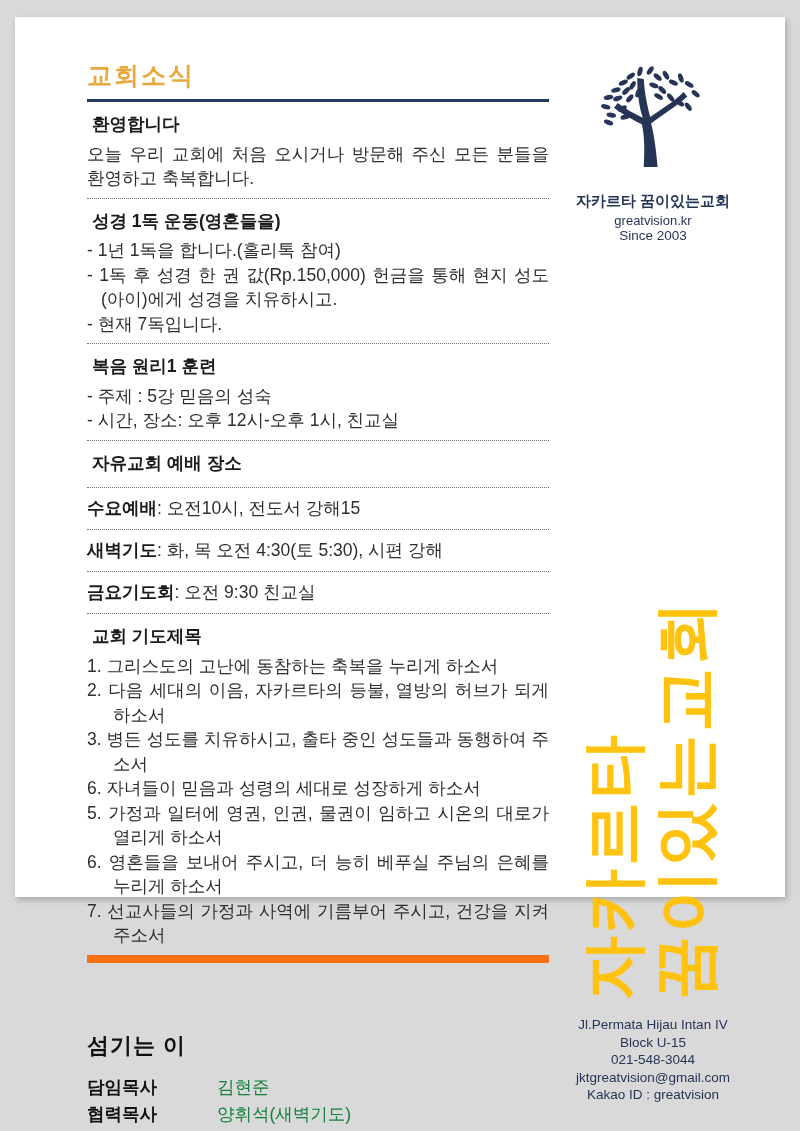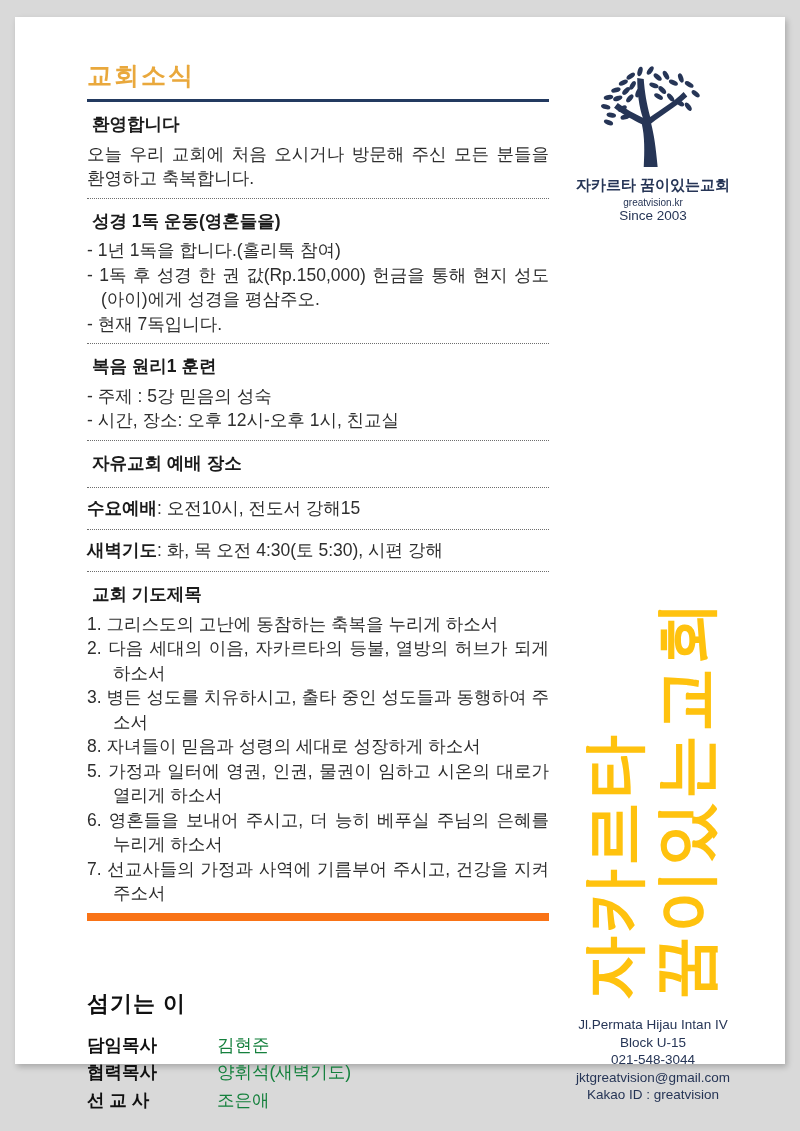--- a/index.html
+++ b/index.html
@@ -5,21 +5,21 @@
   * { box-sizing: border-box; }
   html, body { margin: 0; padding: 0; }
   body {
     width: 800px; height: 1131px;
     background: #d9d9d9;
     font-family: "Liberation Sans", "DejaVu Sans", sans-serif;
     overflow: hidden;
   }
   .page {
     position: relative;
-    width: 770px; height: 1047px;
+    width: 770px; height: 880px;
     margin: 17px auto 0;
     background: #ffffff;
     box-shadow: 2px 3px 6px rgba(0,0,0,0.22);
   }
   
   .content {
     position: absolute;
     left: 72px; top: 42px;
     width: 462px;
   }
@@ -66,22 +66,22 @@
   .snames { color: #15803d; }
   
   .logo-block {
     position: absolute;
     left: 498px; top: 48px;
     width: 280px;
     text-align: center;
     color: #263556;
   }
   .logo-block svg { width: 120px; height: 102px; }
-  .logo-name  { font-size: 15px; font-weight: bold; margin-top: 5px; }
-  .logo-url   { font-size: 10px; margin-top: 2px; }
+  .logo-name  { font-size: 15px; font-weight: bold; margin-top: 21px; }
+  .logo-url   { font-size: 13px; margin-top: 2px; }
   .logo-since { font-size: 13.5px; }
   .vertical-brand {
     position: absolute;
     left: 422px; top: 693px;
     width: 430px; height: 150px;
     transform: rotate(-90deg);
     transform-origin: 50% 50%;
     font-weight: 800;
     font-size: 64px;
     line-height: 72px;
@@ -108,21 +108,21 @@
     <div class="title-rule"></div>
 
     <div class="sec dotted">
       <h2 class="sec-title">환영합니다</h2>
       <p class="body-text">오늘 우리 교회에 처음 오시거나 방문해 주신 모든 분들을 환영하고 축복합니다.</p>
     </div>
 
     <div class="sec dotted">
       <h2 class="sec-title">성경 1독 운동(영혼들을)</h2>
       <p class="li">- 1년 1독을 합니다.(홀리톡 참여)</p>
-      <p class="li">- 1독 후 성경 한 권 값(Rp.150,000) 헌금을 통해 현지 성도(아이)에게 성경을 평삼주오.</p>
+      <p class="li">- 1독 후 성경 한 권 값(Rp.150,000) 헌금을 통해 현지 성도(아이)에게 성경을 치유하시고.</p>
       <p class="li">- 현재 7독입니다.</p>
     </div>
 
     <div class="sec dotted">
       <h2 class="sec-title">복음 원리1 훈련</h2>
       <p class="li">- 주제 : 5강 믿음의 성숙</p>
       <p class="li">- 시간, 장소: 오후 12시-오후 1시, 친교실</p>
     </div>
 
     <div class="sec dotted">
@@ -130,27 +130,30 @@
     </div>
 
     <div class="sec dotted inline">
       <span class="inline-label">수요예배</span><span class="inline-text">: 오전10시, 전도서 강해15</span>
     </div>
 
     <div class="sec dotted inline">
       <span class="inline-label">새벽기도</span><span class="inline-text">: 화, 목 오전 4:30(토 5:30), 시편 강해</span>
     </div>
 
+    <div class="sec dotted inline">
+      <span class="inline-label">금요기도회</span><span class="inline-text">: 오전 9:30 친교실</span>
+    </div>
 
     <div class="sec solid">
       <h2 class="sec-title">교회 기도제목</h2>
       <p class="pli">1. 그리스도의 고난에 동참하는 축복을 누리게 하소서</p>
       <p class="pli">2. 다음 세대의 이음, 자카르타의 등불, 열방의 허브가 되게 하소서</p>
       <p class="pli">3. 병든 성도를 치유하시고, 출타 중인 성도들과 동행하여 주소서</p>
-      <p class="pli">8. 자녀들이 믿음과 성령의 세대로 성장하게 하소서</p>
+      <p class="pli">6. 자녀들이 믿음과 성령의 세대로 성장하게 하소서</p>
       <p class="pli">5. 가정과 일터에 영권, 인권, 물권이 임하고 시온의 대로가 열리게 하소서</p>
       <p class="pli">6. 영혼들을 보내어 주시고, 더 능히 베푸실 주님의 은혜를 누리게 하소서</p>
       <p class="pli">7. 선교사들의 가정과 사역에 기름부어 주시고, 건강을 지켜 주소서</p>
     </div>
 
     <h3 class="serving-title">섬기는 이</h3>
     <div class="srow">
       <span class="srole">담임목사</span>
       <span class="snames">김현준</span>
     </div>

